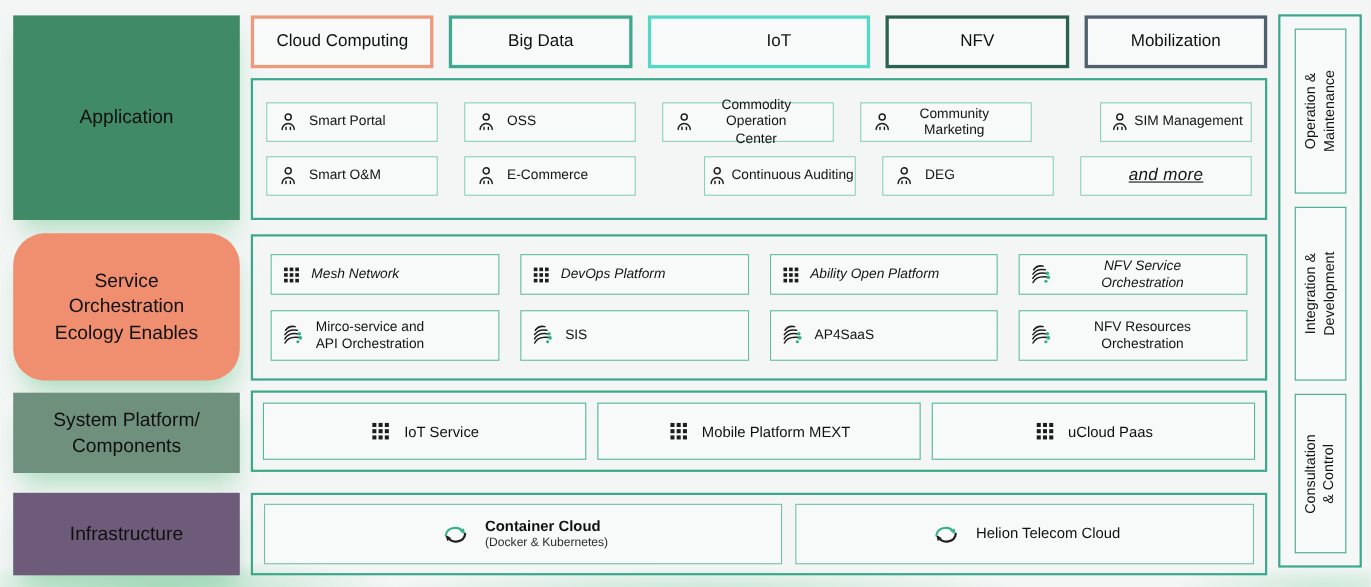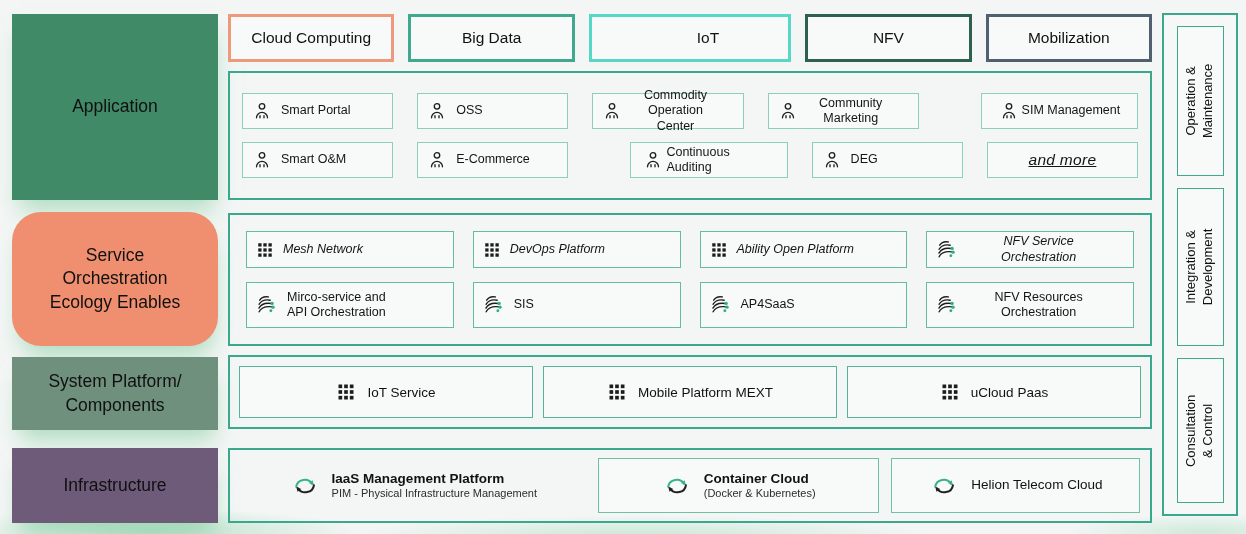--- a/index.html
+++ b/index.html
@@ -48,21 +48,21 @@
   .r1h { height:37px;font-style:italic; } .r2h { height:46px; }
 
   .item {
     flex:1; display:flex; align-items:center; gap:9px; padding:0 9px;
     background:#f8faf9; border:1.5px solid #8BCFBC;
     font-size:12.5px; line-height:1.22;
   }
   .svc .item { border-color:#63BCA3; }
   .item .lbl { color:#141414; }
   .item .lbl.grow-center { flex:1; text-align:center; padding-right:14px; }
-  .item.tight { justify-content:center; gap:3px; padding:0 12px;margin-left:38px; }
+  .item.tight { justify-content:center; gap:3px; padding:0 0;margin-left:38px; }
   .item.centered { justify-content:center; }
   .andmore { font-style:italic; text-decoration:underline; font-size:15.5px; letter-spacing:.3px; }
 
   .bigbox {
     display:flex; align-items:center; justify-content:center; gap:11px;
     background:#f8faf9; border:1.5px solid #52B59B; height:52px; flex:1;
     font-size:13.5px;
   }
 
   .infracell { display:flex; align-items:center; justify-content:center; gap:11px; height:55px; font-size:13.5px; }
@@ -291,29 +291,20 @@
     </div>
     <div class="bigbox">
       <svg class="ic" width="20" height="20">
           <use href="#i-grid"></use>
         </svg>
       <span class="lbl">uCloud Paas</span>
     </div>
   </div>
 
   <div class="container c-infra">
-    <div class="infracell f1">
-      <svg class="ic" width="32" height="27">
-          <use href="#i-cloudsync"></use>
-        </svg>
-      <div class="tcol">
-        <span class="t b">IaaS Management Platform</span>
-        <span class="sub">PIM - Physical Infrastructure Management</span>
-      </div>
-    </div>
     <div class="infracell boxed f2">
       <svg class="ic" width="32" height="27">
           <use href="#i-cloudsync"></use>
         </svg>
       <div class="tcol">
         <span class="t b">Container Cloud</span>
         <span class="sub">(Docker &amp; Kubernetes)</span>
       </div>
     </div>
     <div class="infracell boxed f3">

